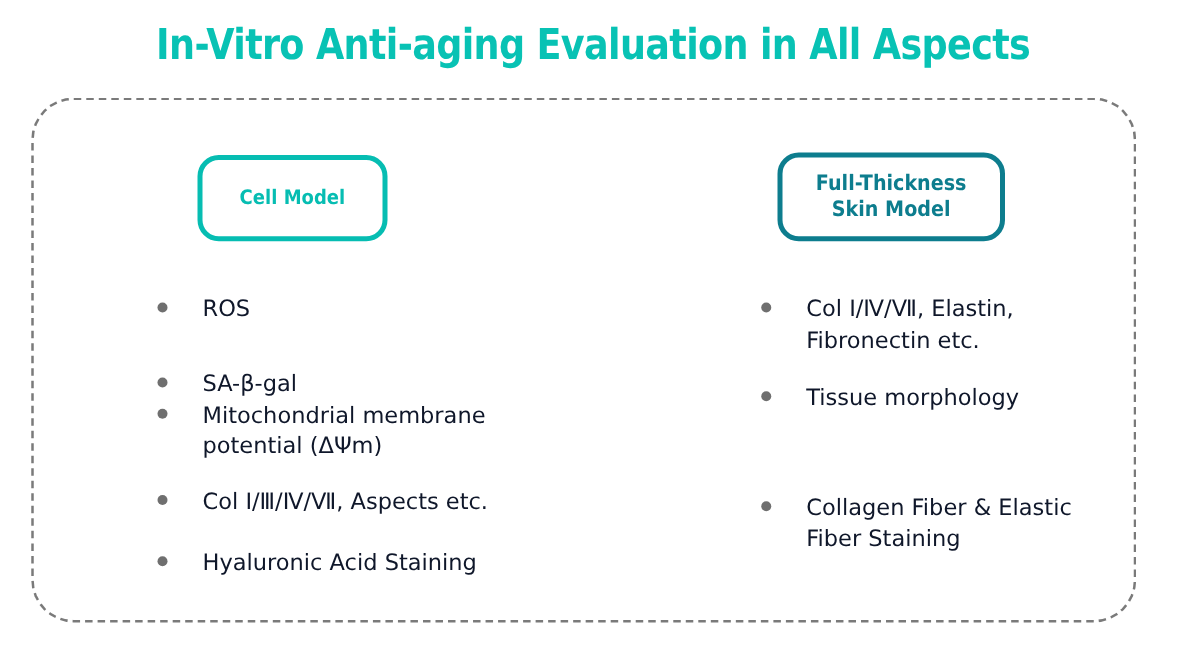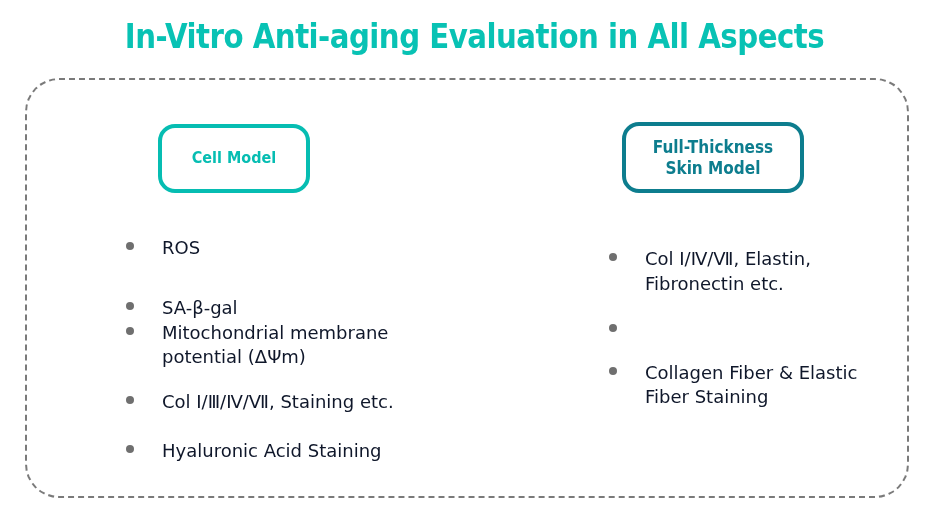--- a/index.html
+++ b/index.html
@@ -92,21 +92,21 @@
     position: absolute;
     font-family: "DejaVu Sans", sans-serif;
   }
   .bullet-col--left {
     left: 126px;
     top: 236px;
     width: 290px;
   }
   .bullet-col--right {
     left: 609px;
-    top: 247px;
+    top: 236px;
     width: 300px;
   }
 
   .bullet-item {
     position: relative;
     padding-left: 36px;
     color: #0f172a;
     font-size: 18px;
     line-height: 1.38;
   }
@@ -149,35 +149,36 @@
       <span class="bullet-dot"></span>
       <span class="bullet-text">SA-β-gal</span>
     </div>
     <div class="bullet-item" style="">
       <span class="bullet-dot"></span>
       <span class="bullet-text">Mitochondrial membrane
 potential (ΔΨm)</span>
     </div>
     <div class="bullet-item" style="margin-top: 20px;">
       <span class="bullet-dot"></span>
-      <span class="bullet-text">Col I/Ⅲ/Ⅳ/Ⅶ, Staining etc.</span>
+      <span class="bullet-text">Col I/Ⅲ/Ⅳ/Ⅶ, Aspects etc.</span>
     </div>
     <div class="bullet-item" style="margin-top: 24px;">
       <span class="bullet-dot"></span>
       <span class="bullet-text">Hyaluronic Acid Staining</span>
     </div>
   </div>
 
 <div class="bullet-col bullet-col--right">
     <div class="bullet-item">
       <span class="bullet-dot"></span>
       <span class="bullet-text">Col I/Ⅳ/Ⅶ, Elastin,
 Fibronectin etc.</span>
     </div>
     <div class="bullet-item" style="margin-top: 21px;">
       <span class="bullet-dot"></span>
+      <span class="bullet-text">Tissue morphology</span>
     </div>
     <div class="bullet-item" style="margin-top: 64px;">
       <span class="bullet-dot"></span>
       <span class="bullet-text">Collagen Fiber &amp; Elastic
 Fiber Staining</span>
     </div>
   </div>
 
 </body></html>

